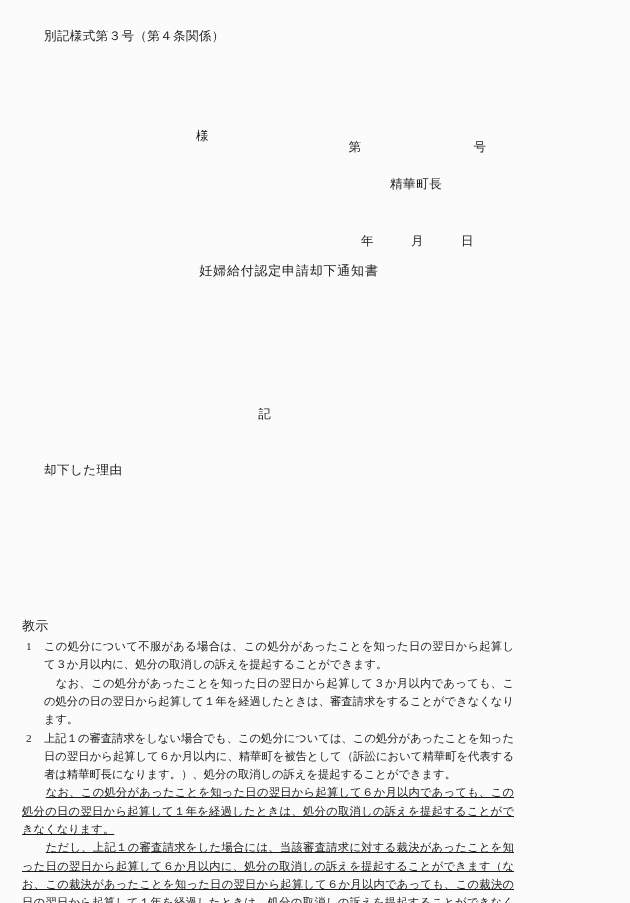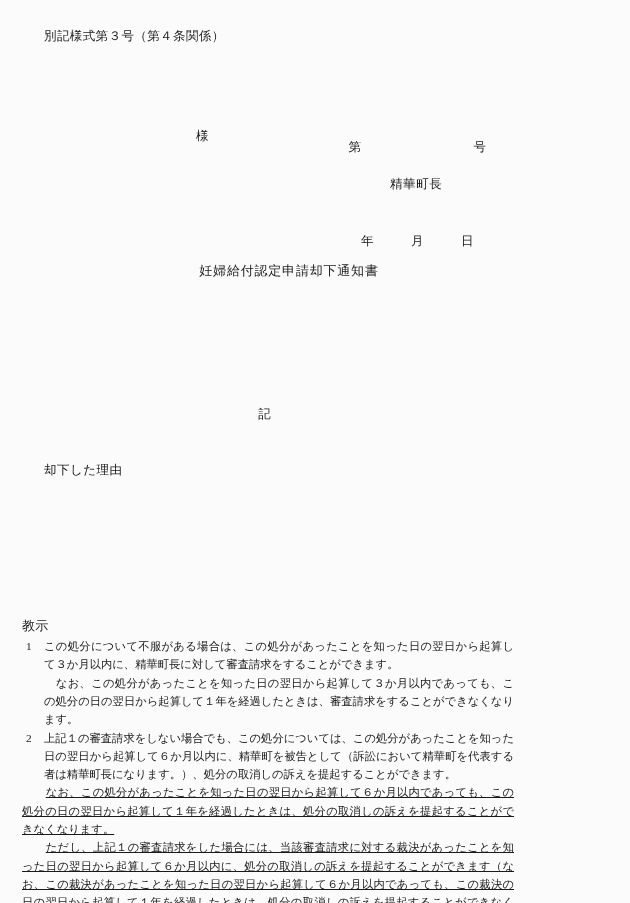--- a/index.html
+++ b/index.html
@@ -193,21 +193,21 @@
 
   <div class="reason-label">却下した理由</div>
   <div class="reason-area"></div>
 
   <div class="instructions">
     <div class="instructions-heading">教示</div>
 
     <div class="ins-item">
       <span class="ins-num">1</span>
       <span class="ins-body">
-        <span class="clause">この処分について不服がある場合は、この処分があったことを知った日の翌日から起算して３か月以内に、精華町長に対して審査請求をすることができます。</span>
+        <span class="clause">この処分について不服がある場合は、この処分があったことを知った日の翌日から起算して３か月以内に、処分の取消しの訴えを提起することができます。</span>
         <span class="sub">なお、この処分があったことを知った日の翌日から起算して３か月以内であっても、この処分の日の翌日から起算して１年を経過したときは、審査請求をすることができなくなります。</span>
       </span>
     </div>
 
     <div class="ins-item">
       <span class="ins-num">2</span>
       <span class="ins-body">
         <span class="clause">上記１の審査請求をしない場合でも、この処分については、この処分があったことを知った日の翌日から起算して６か月以内に、精華町を被告として（訴訟において精華町を代表する者は精華町長になります。）、処分の取消しの訴えを提起することができます。</span>
         <span class="sub outdent">なお、この処分があったことを知った日の翌日から起算して６か月以内であっても、この処分の日の翌日から起算して１年を経過したときは、処分の取消しの訴えを提起することができなくなります。</span>
         <span class="sub outdent">ただし、上記１の審査請求をした場合には、当該審査請求に対する裁決があったことを知った日の翌日から起算して６か月以内に、処分の取消しの訴えを提起することができます（なお、この裁決があったことを知った日の翌日から起算して６か月以内であっても、この裁決の日の翌日から起算して１年を経過したときは、処分の取消しの訴えを提起することができなくなります。）。</span>

